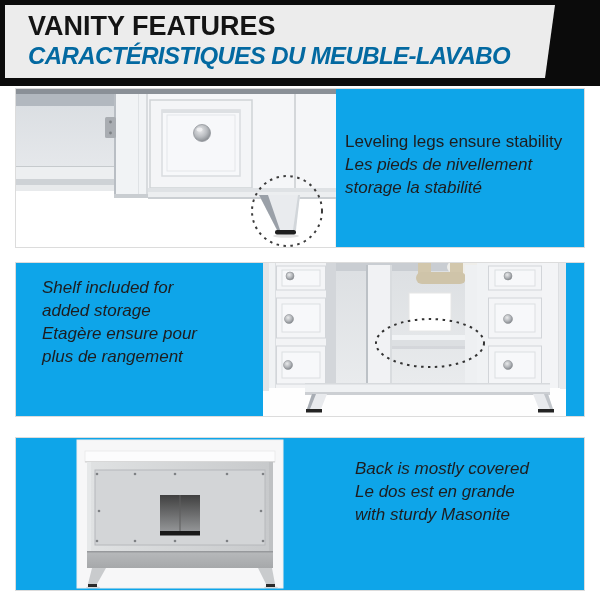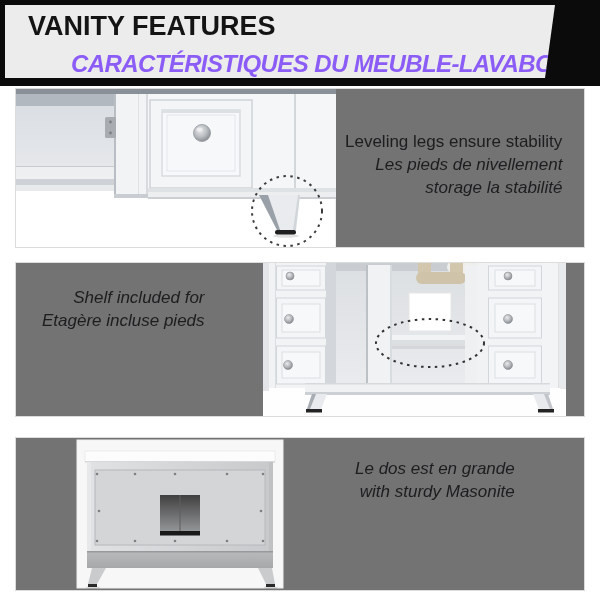--- a/index.html
+++ b/index.html
@@ -5,36 +5,36 @@
   html,body{margin:0;padding:0;background:#fff;}
   body{width:600px;height:600px;overflow:hidden;font-family:"Liberation Sans",sans-serif;}
   .page{position:relative;width:600px;height:600px;background:#fff;}
 
   
   .header{position:absolute;left:0;top:0;width:600px;height:86px;background:#0b0b0b;}
   .banner{position:absolute;left:5px;top:5px;width:591px;height:73px;background:#ececec;
           clip-path:polygon(0 0,550px 0,540px 100%,0 100%);}
   .banner-inner{padding:6px 0 0 23px;}
   .title{font-size:27px;font-weight:bold;color:#141414;line-height:1.12;letter-spacing:0;}
-  .subtitle{font-size:24px;font-weight:bold;font-style:italic;color:#8b5cf6;line-height:1.1;
-            letter-spacing:-0.6px;margin-top:10px;text-align:center;}
+  .subtitle{font-size:24px;font-weight:bold;font-style:italic;color:#0369a1;line-height:1.1;
+            letter-spacing:-0.6px;margin-top:2px;}
 
   
-  .card{position:absolute;left:15px;width:568px;border:1px solid #dcdcdc;background:#737373;box-sizing:content-box;}
+  .card{position:absolute;left:15px;width:568px;border:1px solid #dcdcdc;background:#0ea5e9;box-sizing:content-box;}
   #card-leveling{top:88px;height:158px;}
   #card-shelf{top:262px;height:153px;}
   #card-back{top:437px;height:152px;}
   .photo{position:absolute;left:0;top:0;display:block;}
 
   .feature-text{position:absolute;color:#1d1d1f;font-size:17px;line-height:23px;}
   .feature-text .line{white-space:nowrap;}
   .en{font-style:normal;}
-  .it{font-style:italic;text-align:right;}
+  .it{font-style:italic;}
   #card-leveling .feature-text{left:329px;top:41px;}
-  #card-shelf .feature-text{left:26px;top:23px;}
+  #card-shelf .feature-text{left:26px;top:13px;}
   #card-back .feature-text{left:339px;top:19px;}
 </style>
 </head>
 <body>
 
 <div class="page">
 
   <div class="header">
     <div class="banner">
       <div class="banner-inner">
@@ -201,21 +201,23 @@
         <polygon points="296,131 300,131 294,146 291,146" fill="#a8adb4"></polygon>
         <rect x="290" y="146" width="16" height="3.5" fill="#242424"></rect>
         <polygon points="517,131 532,131 537,146 523,146" fill="#e8eaed"></polygon>
         <polygon points="528,131 532,131 537,146 534,146" fill="#c2c6cb"></polygon>
         <rect x="522" y="146" width="16" height="3.5" fill="#242424"></rect>
       </g>
       <ellipse cx="414" cy="80" rx="54" ry="24" fill="none" stroke="#333333" stroke-width="2" stroke-dasharray="2.5 4.5"></ellipse>
     </svg>
     <div class="feature-text it">
       <div class="line">Shelf included for</div>
-      <div class="line">Etagère incluse pieds</div>
+      <div class="line">added storage</div>
+      <div class="line">Etagère ensure pour</div>
+      <div class="line">plus de rangement</div>
     </div>
   </div>
 
   <div class="card" id="card-back">
     <svg class="photo" width="568" height="152" viewBox="0 0 568 152">
       <defs>
         <linearGradient id="back3" x1="0" y1="0" x2="1" y2="0">
           <stop offset="0%" stop-color="#e0e2e3"></stop>
             <stop offset="100%" stop-color="#c7c9cb"></stop>
         </linearGradient>
@@ -263,18 +265,19 @@
         <rect x="71" y="113" width="186" height="1.5" fill="#97999c"></rect>
         <polygon points="76,130 90,130 81,146 72,146" fill="#c9cbcd"></polygon>
         <rect x="72" y="146" width="9" height="3" fill="#2b2b2b"></rect>
         <polygon points="242,130 256,130 259,146 250,146" fill="#c9cbcd"></polygon>
         <rect x="250" y="146" width="9" height="3" fill="#2b2b2b"></rect>
         <ellipse cx="77" cy="149.5" rx="7" ry="1.3" fill="#000000" opacity="0.1"></ellipse>
         <ellipse cx="255" cy="149.5" rx="7" ry="1.3" fill="#000000" opacity="0.1"></ellipse>
       </g>
     </svg>
     <div class="feature-text it">
+      <div class="line">Back is mostly covered</div>
       <div class="line">Le dos est en grande</div>
       <div class="line">with sturdy Masonite</div>
     </div>
   </div>
 
 </div>
 
 </body></html>

